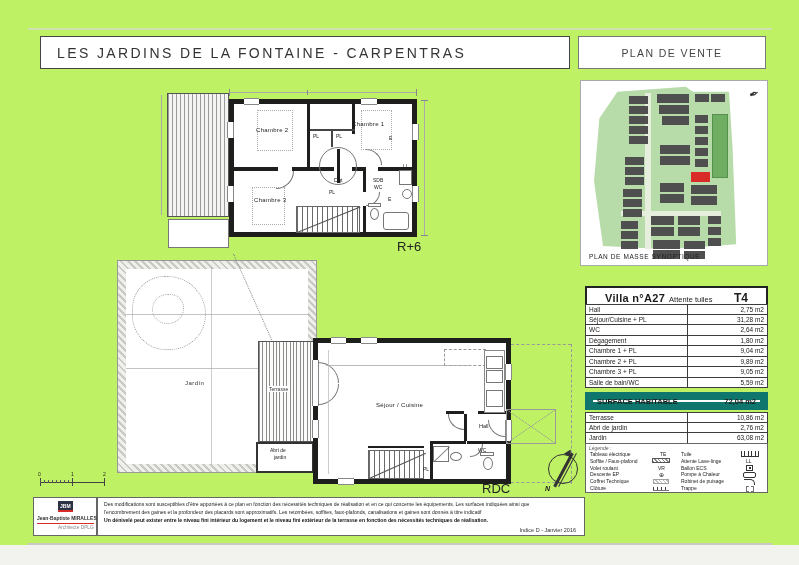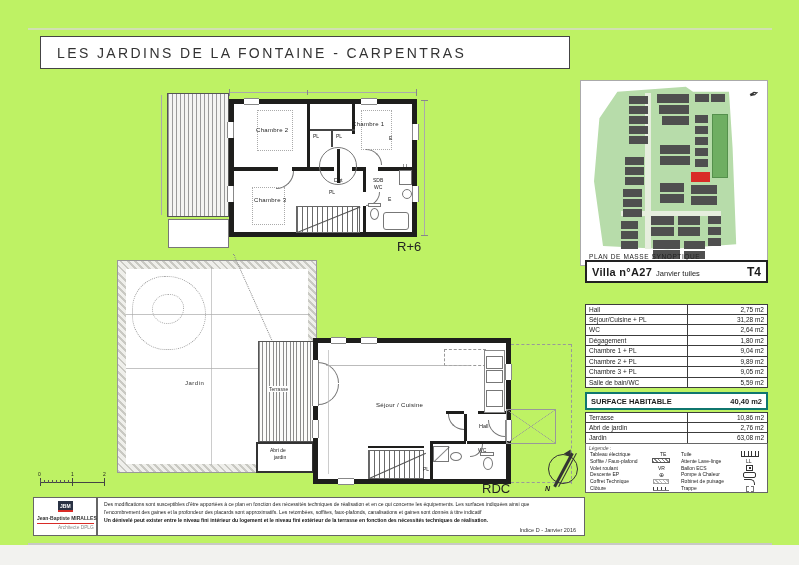--- a/index.html
+++ b/index.html
@@ -51,20 +51,23 @@
 <body>
 
 <div class="page">
 
   <div class="abs" style="left:28px;top:28px;width:744px;height:2px;background:#d8d8d3;opacity:.7;"></div>
   <div class="abs" style="left:28px;top:543px;width:744px;height:2px;background:#c9c9c5;"></div>
   <div class="abs" style="left:0;top:545px;width:799px;height:20px;background:#f2f2ef;"></div>
 
   <div class="box" style="left:40px;top:36px;width:530px;height:33px;border-color:#444;">
     <div class="t" style="left:16px;top:0;line-height:33px;font-size:14px;letter-spacing:2.4px;color:#333;">LES JARDINS DE LA FONTAINE - CARPENTRAS</div>
+  </div>
+  <div class="box" style="left:578px;top:36px;width:188px;height:33px;border-color:#777;">
+    <div class="t" style="left:0;top:0;width:186px;text-align:center;line-height:33px;font-size:10.5px;letter-spacing:1.4px;color:#444;">PLAN DE VENTE</div>
   </div>
 
   <div class="box" style="left:580px;top:80px;width:188px;height:186px;border-color:#aaa;">
     <div class="abs" style="left:4px;top:4px;width:180px;height:166px;">
       <div class="abs" style="left:0;top:0;width:180px;height:166px;background:var(--site-green);outline:1px solid #8aa882;
                   clip-path:polygon(18% 4%,56% 1%,60% 4%,80% 4%,82% 38%,84% 96%,46% 99%,10% 97%,5% 58%,8% 20%);"></div>
       <div class="abs" style="left:60px;top:8px;width:6px;height:156px;background:#e6eede;"></div>
       <div class="abs" style="left:36px;top:126px;width:100px;height:5px;background:#e6eede;"></div>
       <div class="abs" style="left:0;top:0;width:180px;height:166px;">
           <div class="site-building" style="left: 44px; top: 11px; width: 19px; height: 8px;"></div>
@@ -109,23 +112,23 @@
           <div class="site-building" style="left: 99px; top: 156px; width: 21px; height: 8px;"></div>
           <div class="site-building" style="left: 99px; top: 166px; width: 21px; height: 8px;"></div>
         </div>
       <div class="abs" style="left:127px;top:29px;width:16px;height:64px;background:var(--park-green);border:1px solid #55904c;box-sizing:border-box;"></div>
       <div class="abs" style="left:106px;top:87px;width:19px;height:10px;background:var(--accent-red);"></div>
       <div class="t" style="left:164px;top:2px;font-size:12px;transform:rotate(-20deg);color:#333;">✒</div>
     </div>
     <div class="t" style="left:8px;top:172px;font-size:6.5px;letter-spacing:.6px;color:#222;">PLAN DE MASSE SYNOPTIQUE</div>
   </div>
 
-  <div class="tbl-hd" style="left:585px;top:260px;width:183px;height:23px;padding:0 5px;">
+  <div class="tbl-hd" style="left:585px;top:286px;width:183px;height:23px;padding:0 18px;">
     <span style="font-size:11px;font-weight:bold;letter-spacing:.3px;">Villa n°A27</span>
-    <span style="font-size:7.5px;margin-left:4px;margin-top:3px;">Janvier tuiles</span>
+    <span style="font-size:7.5px;margin-left:4px;margin-top:3px;">Attente tuiles</span>
     <span style="font-size:12px;font-weight:bold;margin-left:auto;">T4</span>
   </div>
 
   <div class="abs" style="left:585px;top:304px;width:183px;">
     <div class="trow">
         <div class="lab">Hall</div>
         <div class="val">2,75 m2</div>
       </div>
     <div class="trow">
         <div class="lab">Séjour/Cuisine + PL</div>
@@ -150,23 +153,23 @@
     <div class="trow">
         <div class="lab">Chambre 3 + PL</div>
         <div class="val">9,05 m2</div>
       </div>
     <div class="trow">
         <div class="lab">Salle de bain/WC</div>
         <div class="val">5,59 m2</div>
       </div>
   </div>
 
-  <div class="abs" style="left:585px;top:392px;width:183px;height:18px;border:2px solid #0f766e;background:#fff;box-sizing:border-box;display:flex;align-items:center;">
+  <div class="abs" style="left:585px;top:392px;width:183px;height:18px;border:8px solid #0f766e;background:#fff;box-sizing:border-box;display:flex;align-items:center;">
     <span style="font-size:7.5px;font-weight:bold;padding-left:4px;">SURFACE HABITABLE</span>
-    <span style="font-size:7.5px;font-weight:bold;margin-left:auto;padding-right:4px;">40,40 m2</span>
+    <span style="font-size:7.5px;font-weight:bold;margin-left:auto;padding-right:4px;">72,04 m2</span>
   </div>
 
   <div class="abs" style="left:585px;top:412px;width:183px;">
     <div class="trow">
         <div class="lab">Terrasse</div>
         <div class="val">10,86 m2</div>
       </div>
     <div class="trow">
         <div class="lab">Abri de jardin</div>
         <div class="val">2,76 m2</div>

